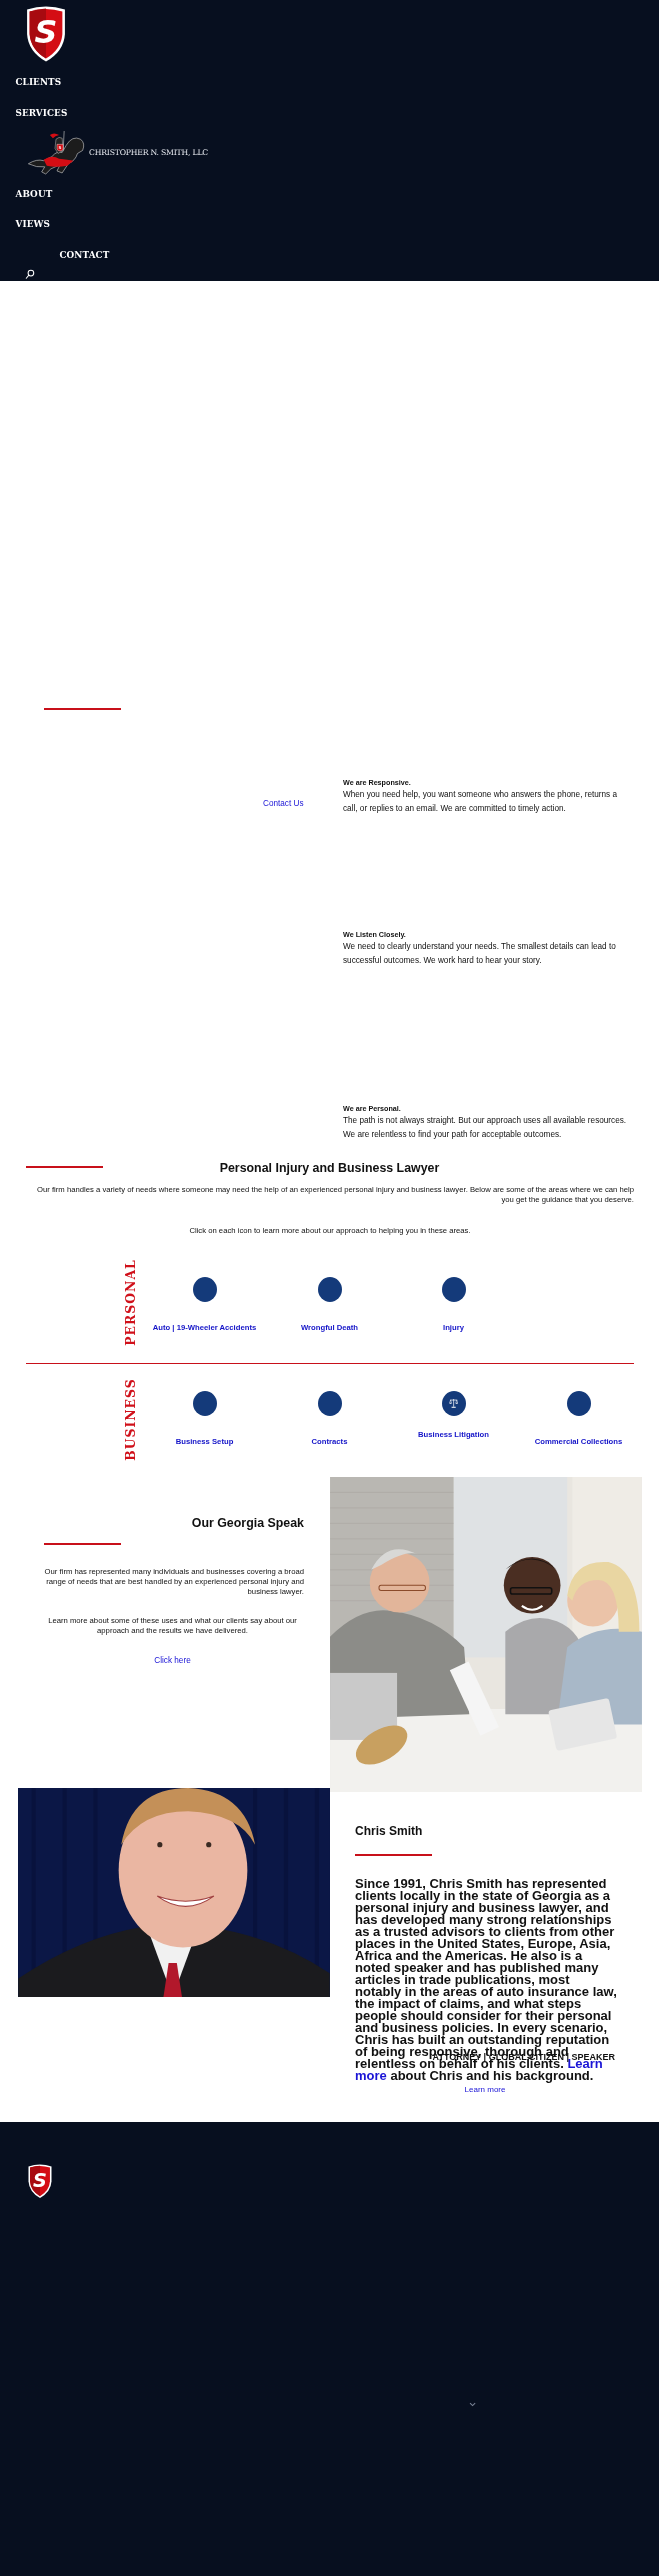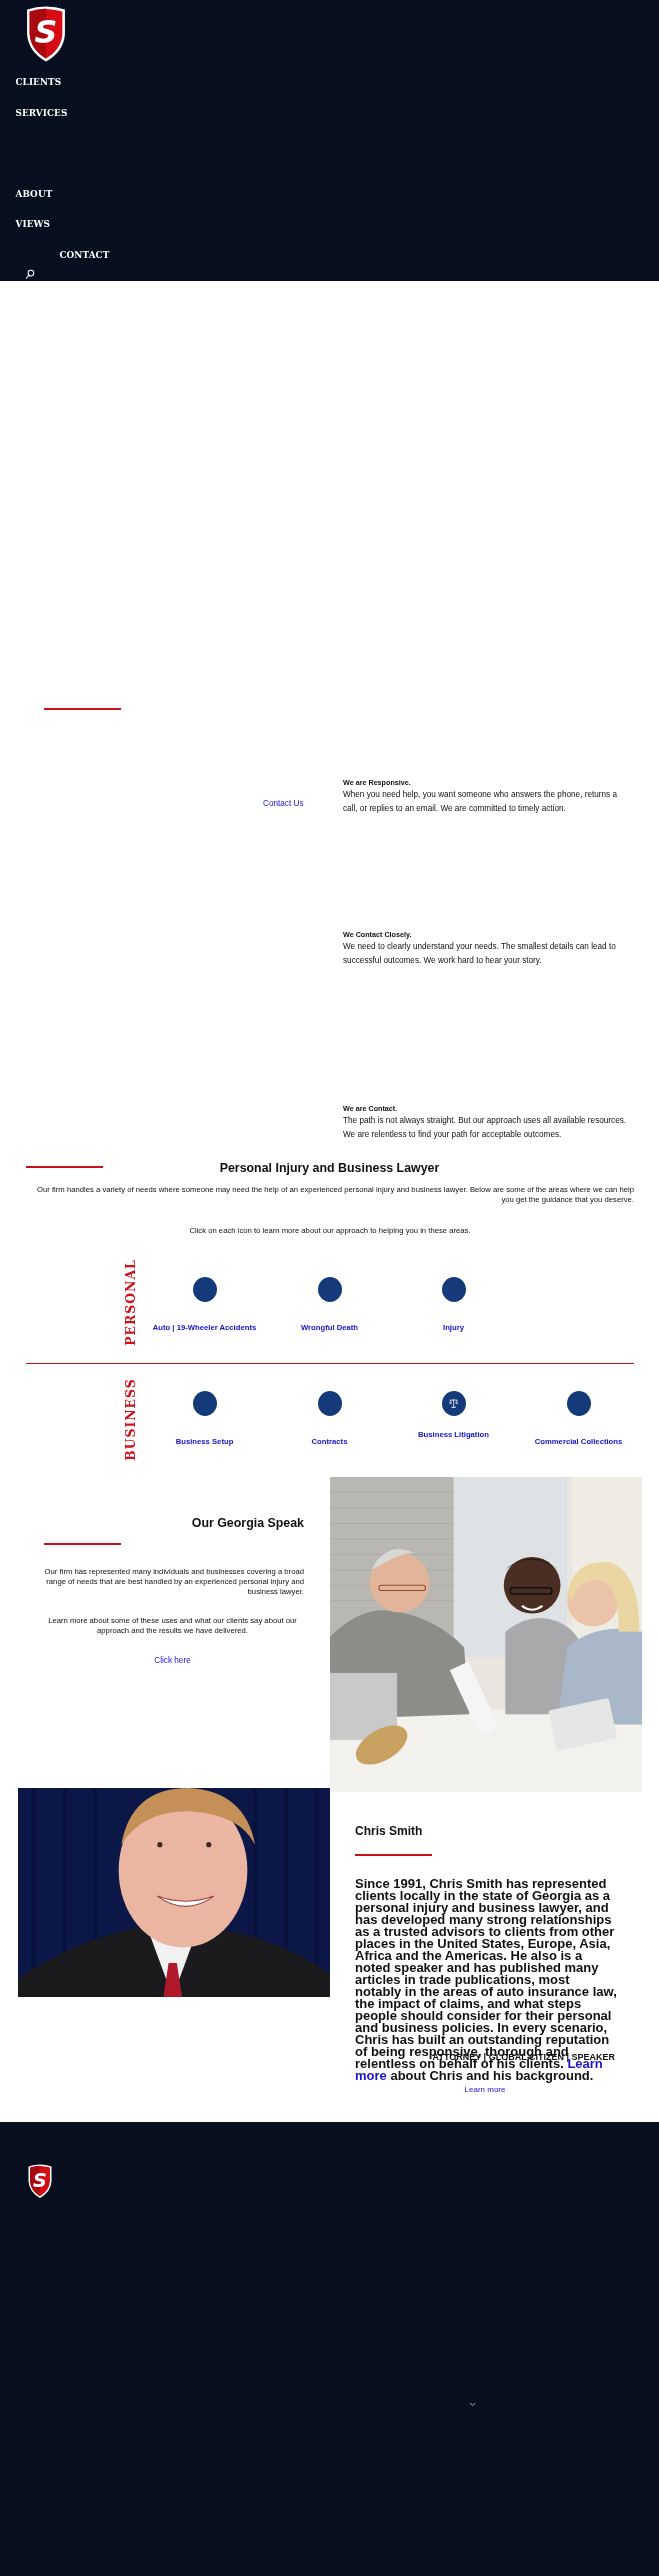--- a/index.html
+++ b/index.html
@@ -57,45 +57,57 @@
   <svg class="logo-shield" viewBox="0 0 90 114">
     <path d="M8 10 Q45 -2 82 10 L82 58 Q80 92 45 112 Q10 92 8 58 Z" fill="#ffffff"></path>
     <path d="M13 14 Q45 4 77 14 L77 58 Q75 88 45 106 Q15 88 13 58 Z" fill="#d40d14"></path>
     <path d="M13 14 Q30 9 45 8 L45 106 Q15 88 13 58 Z" fill="#a80a10"></path>
     <text x="45" y="76" text-anchor="middle" font-family="DejaVu Sans, sans-serif" font-weight="bold" font-size="62" fill="#ffffff" font-style="italic">S</text>
   </svg>
 
   <a class="nav-item" style="top:77px;">CLIENTS</a>
   <a class="nav-item" style="top:108px;">SERVICES</a>
 
+  <div class="brand">
+    <svg class="knight" viewBox="0 0 118 88">
+      <path d="M4 66 Q20 56 34 60 L50 52 Q60 40 70 44 L78 30 Q90 10 106 18 Q116 26 110 40 L100 46 Q96 60 82 66 L70 84 L60 80 L66 68 L48 76 L38 86 L30 82 L36 72 Q20 74 4 66 Z" fill="#1c1c1c" stroke="#cfcfcf" stroke-width="1.2"></path>
+      <path d="M34 58 Q50 48 64 56 Q82 58 92 60 L80 70 Q58 74 40 70 Z" fill="#d40d14"></path>
+      <path d="M58 18 Q64 12 70 16 L72 40 L62 46 L56 36 Z" fill="#222" stroke="#bbb" stroke-width="1"></path>
+      <path d="M46 10 Q54 4 64 10 Q56 12 52 16 Z" fill="#d40d14"></path>
+      <line x1="74" y1="2" x2="72" y2="40" stroke="#cccccc" stroke-width="1.2"></line>
+      <path d="M60 28 L72 28 L72 38 Q66 44 60 38 Z" fill="#d40d14" stroke="#fff" stroke-width="0.8"></path>
+      <text x="66" y="37" text-anchor="middle" font-family="DejaVu Sans, sans-serif" font-weight="bold" font-size="8" fill="#fff">S</text>
+    </svg>
+    <span class="brand-name">CHRISTOPHER N. SMITH, LLC</span>
+  </div>
 
   <a class="nav-item" style="top:189px;">ABOUT</a>
   <a class="nav-item" style="top:219px;">VIEWS</a>
   <a class="nav-item" style="top:250px;margin-left:44px;">CONTACT</a>
 
   <svg class="search-icon" viewBox="0 0 20 20">
     <circle cx="11.5" cy="8" r="5.5" fill="none" stroke="#ffffff" stroke-width="2"></circle>
     <line x1="7.5" y1="12" x2="2.5" y2="18" stroke="#ffffff" stroke-width="2" stroke-linecap="round"></line>
   </svg>
 </header>
 
 <section>
   <div class="red-bar" style="left:44px; top:708px; width:77px;"></div>
   <a class="contact-link">Contact Us</a>
 
   <div class="value-block" style="top:777px;">
     <span class="vtitle">We are Responsive.</span>
     <span>When you need help, you want someone who answers the phone, returns a call, or replies to an email. We are committed to timely action.</span>
   </div>
   <div class="value-block" style="top:929px;">
-    <span class="vtitle">We Contact Closely.</span>
+    <span class="vtitle">We Listen Closely.</span>
     <span>We need to clearly understand your needs. The smallest details can lead to successful outcomes. We work hard to hear your story.</span>
   </div>
   <div class="value-block" style="top:1103px;">
-    <span class="vtitle">We are Contact.</span>
+    <span class="vtitle">We are Personal.</span>
     <span>The path is not always straight. But our approach uses all available resources. We are relentless to find your path for acceptable outcomes.</span>
   </div>
 </section>
 
 <section>
   <h2 class="section-title" style="top:1143px;margin-top:18px;">Personal Injury and Business Lawyer</h2>
   <div class="red-bar" style="left:26px; top:1166px; width:77px;"></div>
   <p class="center-para" style="top:1185px;text-align:right;">Our firm handles a variety of needs where someone may need the help of an experienced personal injury and business lawyer.  Below are some of the areas where we can help you get the guidance that you deserve.</p>
   <p class="center-para" style="top:1226px;">Click on each icon to learn more about our approach to helping you in these areas.</p>
 

